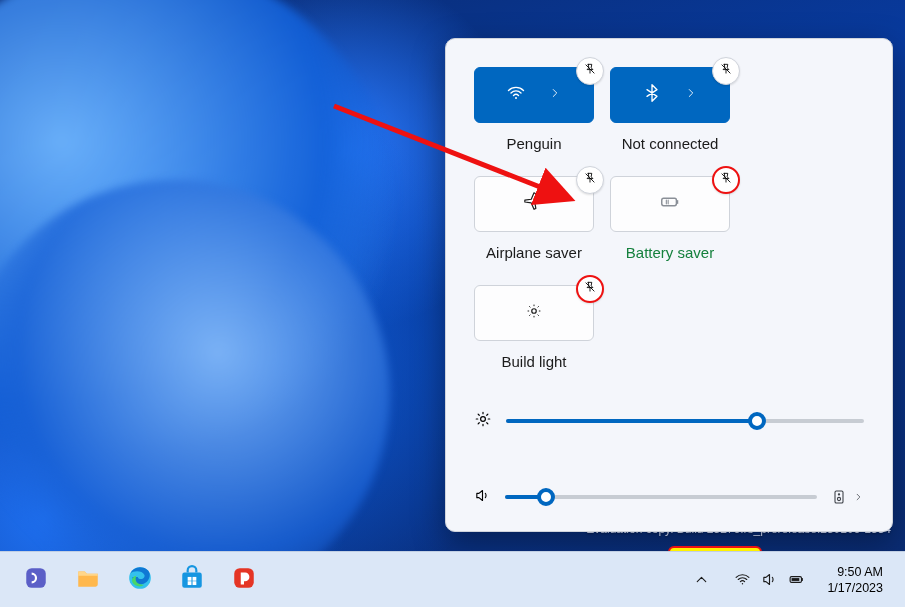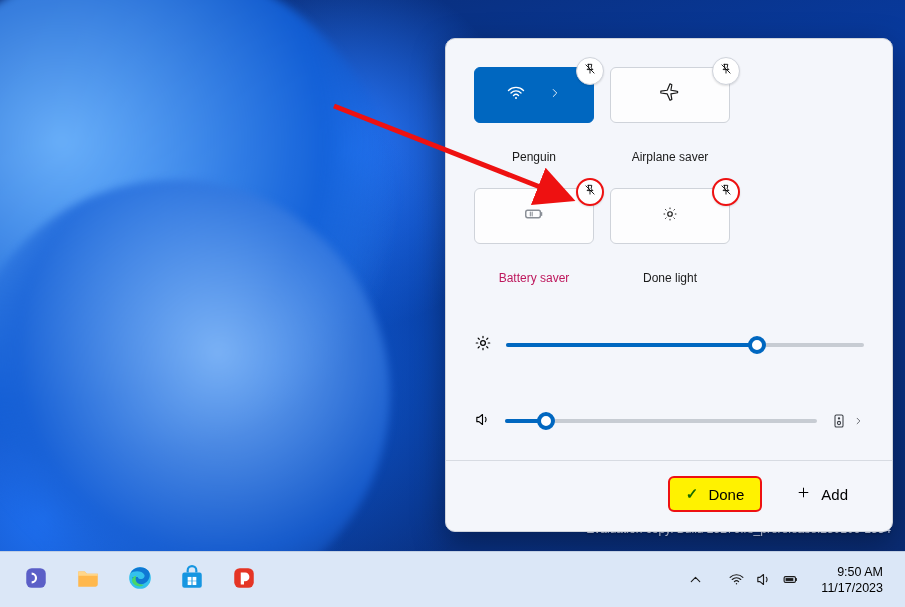--- a/index.html
+++ b/index.html
@@ -48,22 +48,22 @@
   .tile-wrap { width:120px; position:relative; text-align:center; }
   .tile {
     height:56px; width:100%; border-radius:6px;
     display:flex; align-items:center; justify-content:center;
     gap:12px; border:1px solid #cfd3da; background:#fdfdfe;
     color:#1b1b1b; cursor:pointer;
   }
   .tile.on { background:#0067c0; border-color:#0067c0; color:#fff; }
   .tile.disabled { color:#8a8f97; }
   .tile .chev { margin-left:10px; opacity:.95;}
-  .tile-label { margin-top:27px; font-size:12px; color:#1b1b1b; }
-  .tile-label.muted { color:#be185d; }
+  .tile-label { margin-top:12px; font-size:15px; color:#1b1b1b; }
+  .tile-label.muted { color:#15803d; }
 
   .unpin {
     position:absolute; top:-10px; right:-10px;
     width:28px;height:28px; border-radius:50%;
     background:#fff; border:1px solid #d0d4dc;
     display:flex;align-items:center;justify-content:center;
     cursor:pointer;
     box-shadow:0 1px 2px rgba(0,0,0,.12);
   }
   .unpin.red-box { border:2px solid #e11; }
@@ -155,20 +155,37 @@
         </div>
         <div class="unpin">
           <span><svg viewBox="0 0 24 24" class="ic">
               <path d="M9 4h6l-1 6 3 3H7l3-3-1-6zM12 13v6" stroke-width="1.5"></path>
               <path d="M5 5l14 14" stroke-width="1.5"></path>
             </svg></span>
         </div>
         <div class="tile-label">Penguin</div>
       </div>
       <div class="tile-wrap">
+        <div class="tile on">
+          <span><svg viewBox="0 0 24 24" class="ic" width="20" height="20">
+              <path d="M12 2v20l6-6-12-8m0 8l12-8-6-6"></path>
+            </svg></span>
+          <span class="chev"><svg viewBox="0 0 24 24" class="ic" width="14" height="14">
+              <path d="M9 6l6 6-6 6"></path>
+            </svg></span>
+        </div>
+        <div class="unpin">
+          <span><svg viewBox="0 0 24 24" class="ic">
+              <path d="M9 4h6l-1 6 3 3H7l3-3-1-6zM12 13v6" stroke-width="1.5"></path>
+              <path d="M5 5l14 14" stroke-width="1.5"></path>
+            </svg></span>
+        </div>
+        <div class="tile-label">Not connected</div>
+      </div>
+      <div class="tile-wrap">
         <div class="tile">
           <span><svg viewBox="0 0 24 24" class="ic" width="22" height="22">
               <path d="M2 12l7 1 3 7 2-1-1-6 6-1c2 0 2-2 0-2l-6-1 1-6-2-1-3 7-7 1z" stroke-width="1.3"></path>
             </svg></span>
         </div>
         <div class="unpin">
           <span><svg viewBox="0 0 24 24" class="ic">
               <path d="M9 4h6l-1 6 3 3H7l3-3-1-6zM12 13v6" stroke-width="1.5"></path>
               <path d="M5 5l14 14" stroke-width="1.5"></path>
             </svg></span>
@@ -197,21 +214,21 @@
               <circle cx="12" cy="12" r="3"></circle>
               <path d="M12 4v1M12 19v1M4 12h1M19 12h1M6 6l.8.8M17.2 17.2l.8.8M6 18l.8-.8M17.2 6.8l.8-.8" stroke-width="1.3"></path>
             </svg></span>
         </div>
         <div class="unpin red-box">
           <span><svg viewBox="0 0 24 24" class="ic">
               <path d="M9 4h6l-1 6 3 3H7l3-3-1-6zM12 13v6" stroke-width="1.5"></path>
               <path d="M5 5l14 14" stroke-width="1.5"></path>
             </svg></span>
         </div>
-        <div class="tile-label">Done light</div>
+        <div class="tile-label">Build light</div>
       </div>
     </div>
 
   <div class="sliders">
     <div class="slider-row">
       <span>
         <svg viewBox="0 0 24 24" width="18" height="18" class="ic">
             <circle cx="12" cy="12" r="3.2"></circle>
             <path d="M12 3v2M12 19v2M3 12h2M19 12h2M5.5 5.5l1.5 1.5M17 17l1.5 1.5M5.5 18.5L7 17M17 7l1.5-1.5"></path>
           </svg>
@@ -328,16 +345,16 @@
           <path d="M16 9c1.3 1 1.3 5 0 6"></path>
         </svg>
       <svg viewBox="0 0 24 24" class="ic">
           <rect x="3" y="8" width="16" height="8" rx="2"></rect>
           <rect x="19" y="10" width="2" height="4" fill="currentColor" stroke="none"></rect>
           <rect x="5" y="10" width="11" height="4" fill="currentColor" stroke="none"></rect>
         </svg>
     </div>
     <div class="clock">
       <div>9:50 AM</div>
-      <div>11/17/2023</div>
+      <div>1/17/2023</div>
     </div>
   </div>
 </div>
 
 </body></html>

